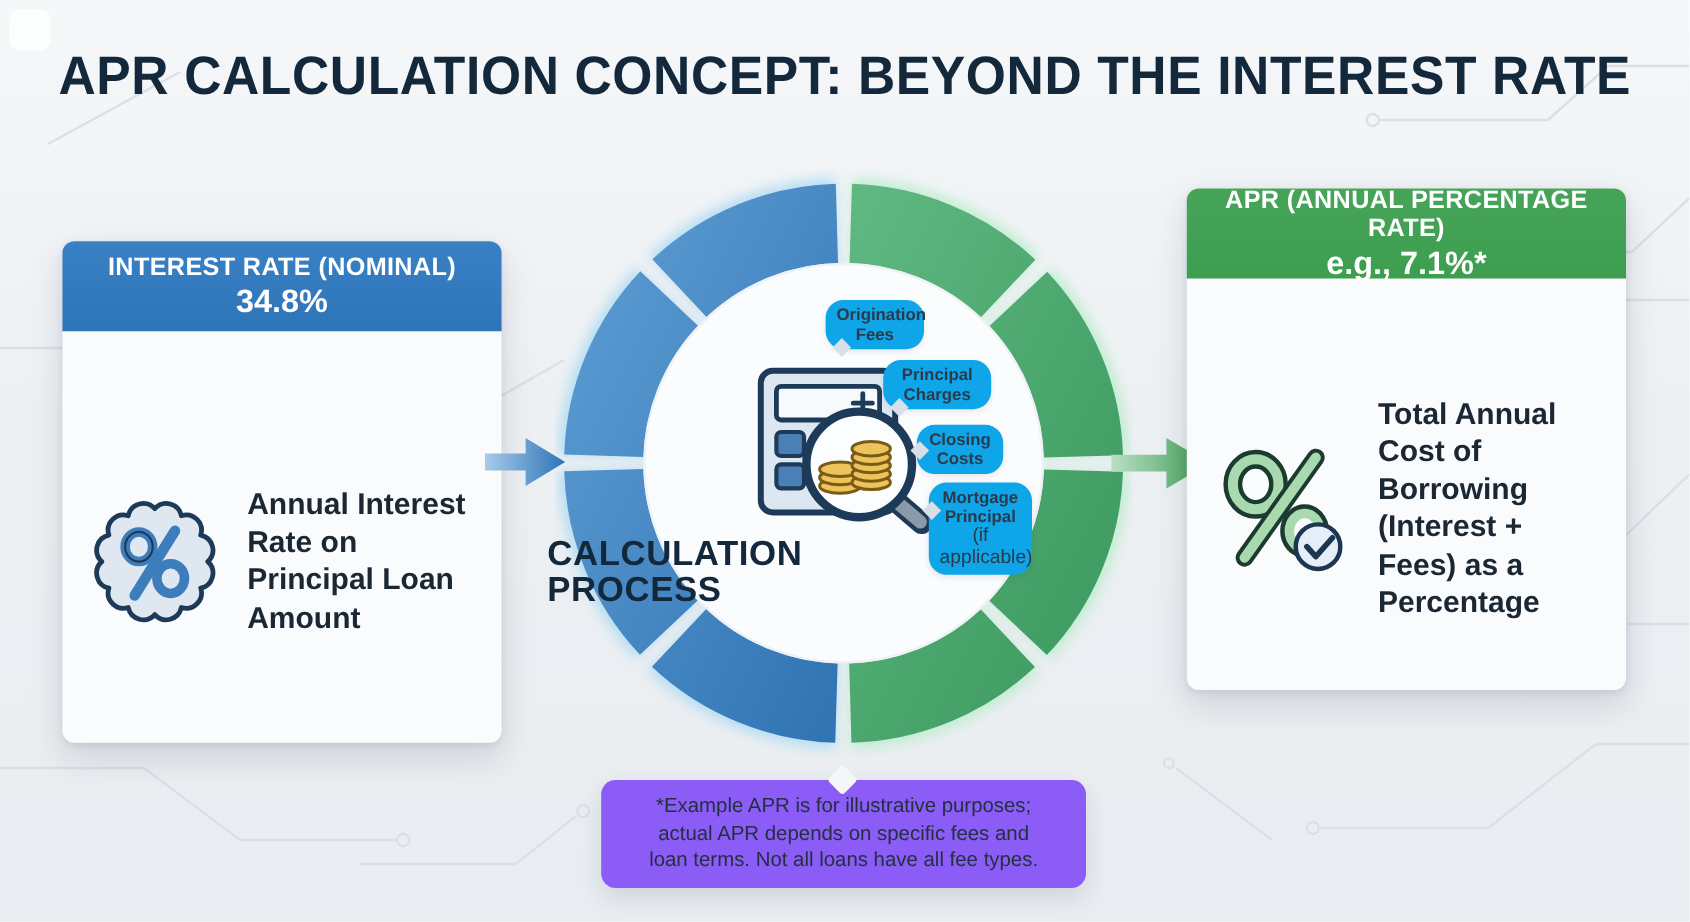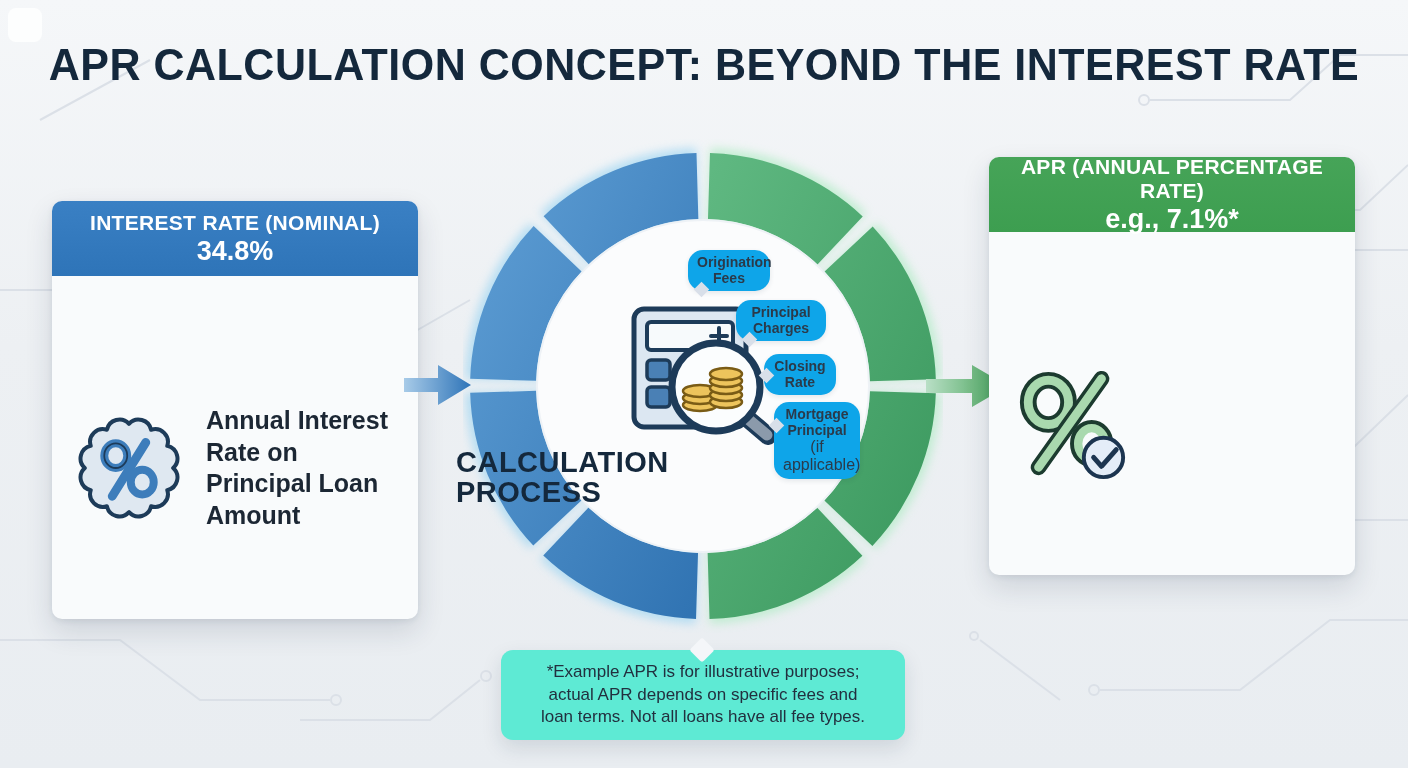--- a/index.html
+++ b/index.html
@@ -73,21 +73,21 @@
   .bubble.b3 { left:308px; top:215px; width:72px; }
   .bubble.b3::after { left:-3px; top:16px; }
   .bubble.b4 { left:318px; top:263px; width:86px; }
   .bubble.b4::after { left:-3px; top:18px; }
   .bubble .note { font-size:16px; font-weight:500; }
 
   .calc-icon { position:absolute; left:172px; top:166px; z-index:2; }
 
   .footnote {
     position:absolute; left:501px; top:650px; width:404px; z-index:2;
-    background:#5eead4; border-radius:12px; padding:11px 32px;
+    background:#8b5cf6; border-radius:12px; padding:11px 32px;
     text-align:center; font-size:17px; font-weight:500; line-height:1.33;
     color:#22303f; box-shadow:0 8px 20px rgba(25,45,70,0.13);
   }
   .footnote::before {
     content:""; position:absolute; top:-9px; left:50%; margin-left:-10px;
     width:18px; height:18px; background:#f4f6f9; transform:rotate(45deg);
     border-radius:3px;
   }
 </style>
 </head>
@@ -214,21 +214,21 @@
   <div class="bubble b1">
     <div>Origination</div>
     <div>Fees</div>
   </div>
   <div class="bubble b2">
     <div>Principal</div>
     <div>Charges</div>
   </div>
   <div class="bubble b3">
     <div>Closing</div>
-    <div>Rate</div>
+    <div>Costs</div>
   </div>
   <div class="bubble b4">
     <div>Mortgage</div>
     <div>Principal</div>
     <div class="note">(if applicable)</div>
   </div>
 
   <div class="center-label">
     <div>CALCULATION</div>
     <div>PROCESS</div>
@@ -255,16 +255,17 @@
       <ellipse cx="36" cy="34" rx="21" ry="23" fill="none" stroke="#a9d9ae" stroke-width="13"></ellipse>
       <ellipse cx="36" cy="34" rx="27" ry="29" fill="none" stroke="#1c3b2f" stroke-width="4"></ellipse>
       <ellipse cx="36" cy="34" rx="14" ry="16" fill="none" stroke="#1c3b2f" stroke-width="4"></ellipse>
       <line x1="90" y1="10" x2="26" y2="100" stroke="#1c3b2f" stroke-width="16" stroke-linecap="round"></line>
       <line x1="90" y1="10" x2="26" y2="100" stroke="#a9d9ae" stroke-width="9" stroke-linecap="round"></line>
       <ellipse cx="80" cy="76" rx="15" ry="17" fill="none" stroke="#a9d9ae" stroke-width="11"></ellipse>
       <ellipse cx="80" cy="76" rx="20" ry="22" fill="none" stroke="#1c3b2f" stroke-width="4"></ellipse>
       <circle cx="92" cy="90" r="20" fill="#e4edf8" stroke="#1c3550" stroke-width="4"></circle>
       <path d="M82 90 l8 9 l15 -17" fill="none" stroke="#1c3550" stroke-width="5" stroke-linecap="round" stroke-linejoin="round"></path>
     </svg>
+    <div class="card-text">Total Annual Cost of Borrowing (Interest + Fees) as a Percentage</div>
   </div>
 </div>
 
 <div class="footnote">*Example APR is for illustrative purposes; actual APR depends on specific fees and loan terms. Not all loans have all fee types.</div>
 
 </body></html>

